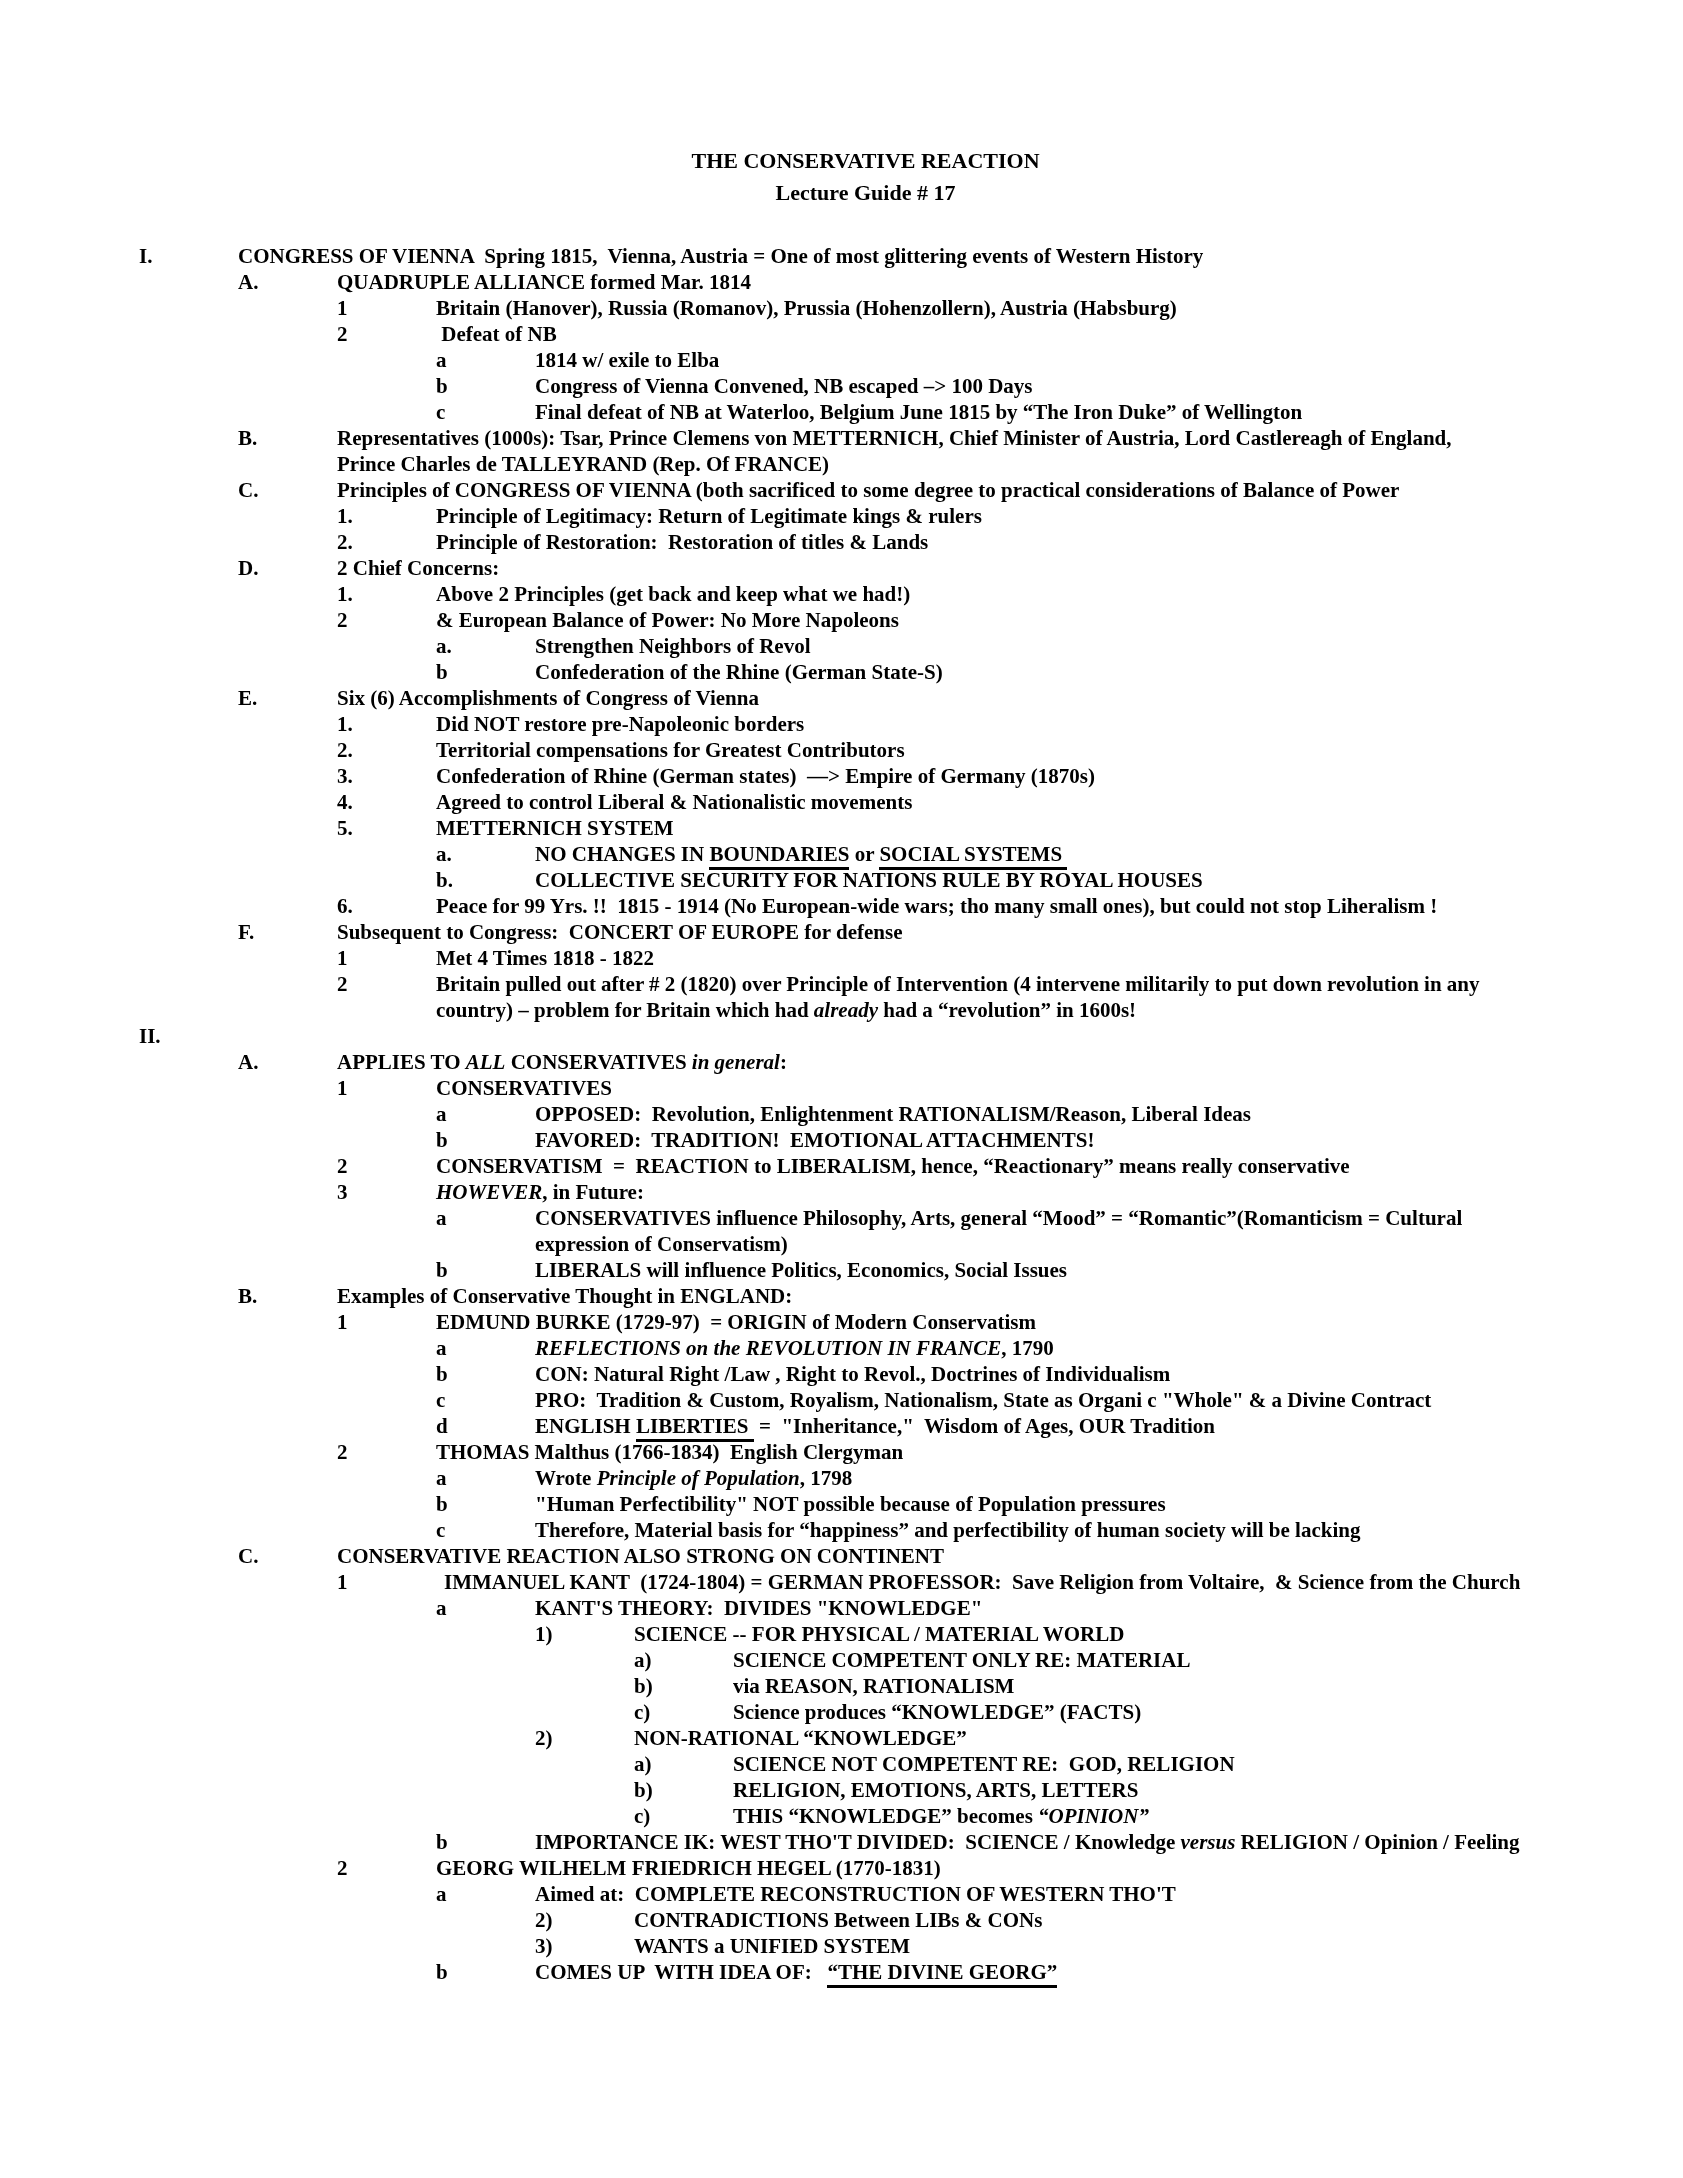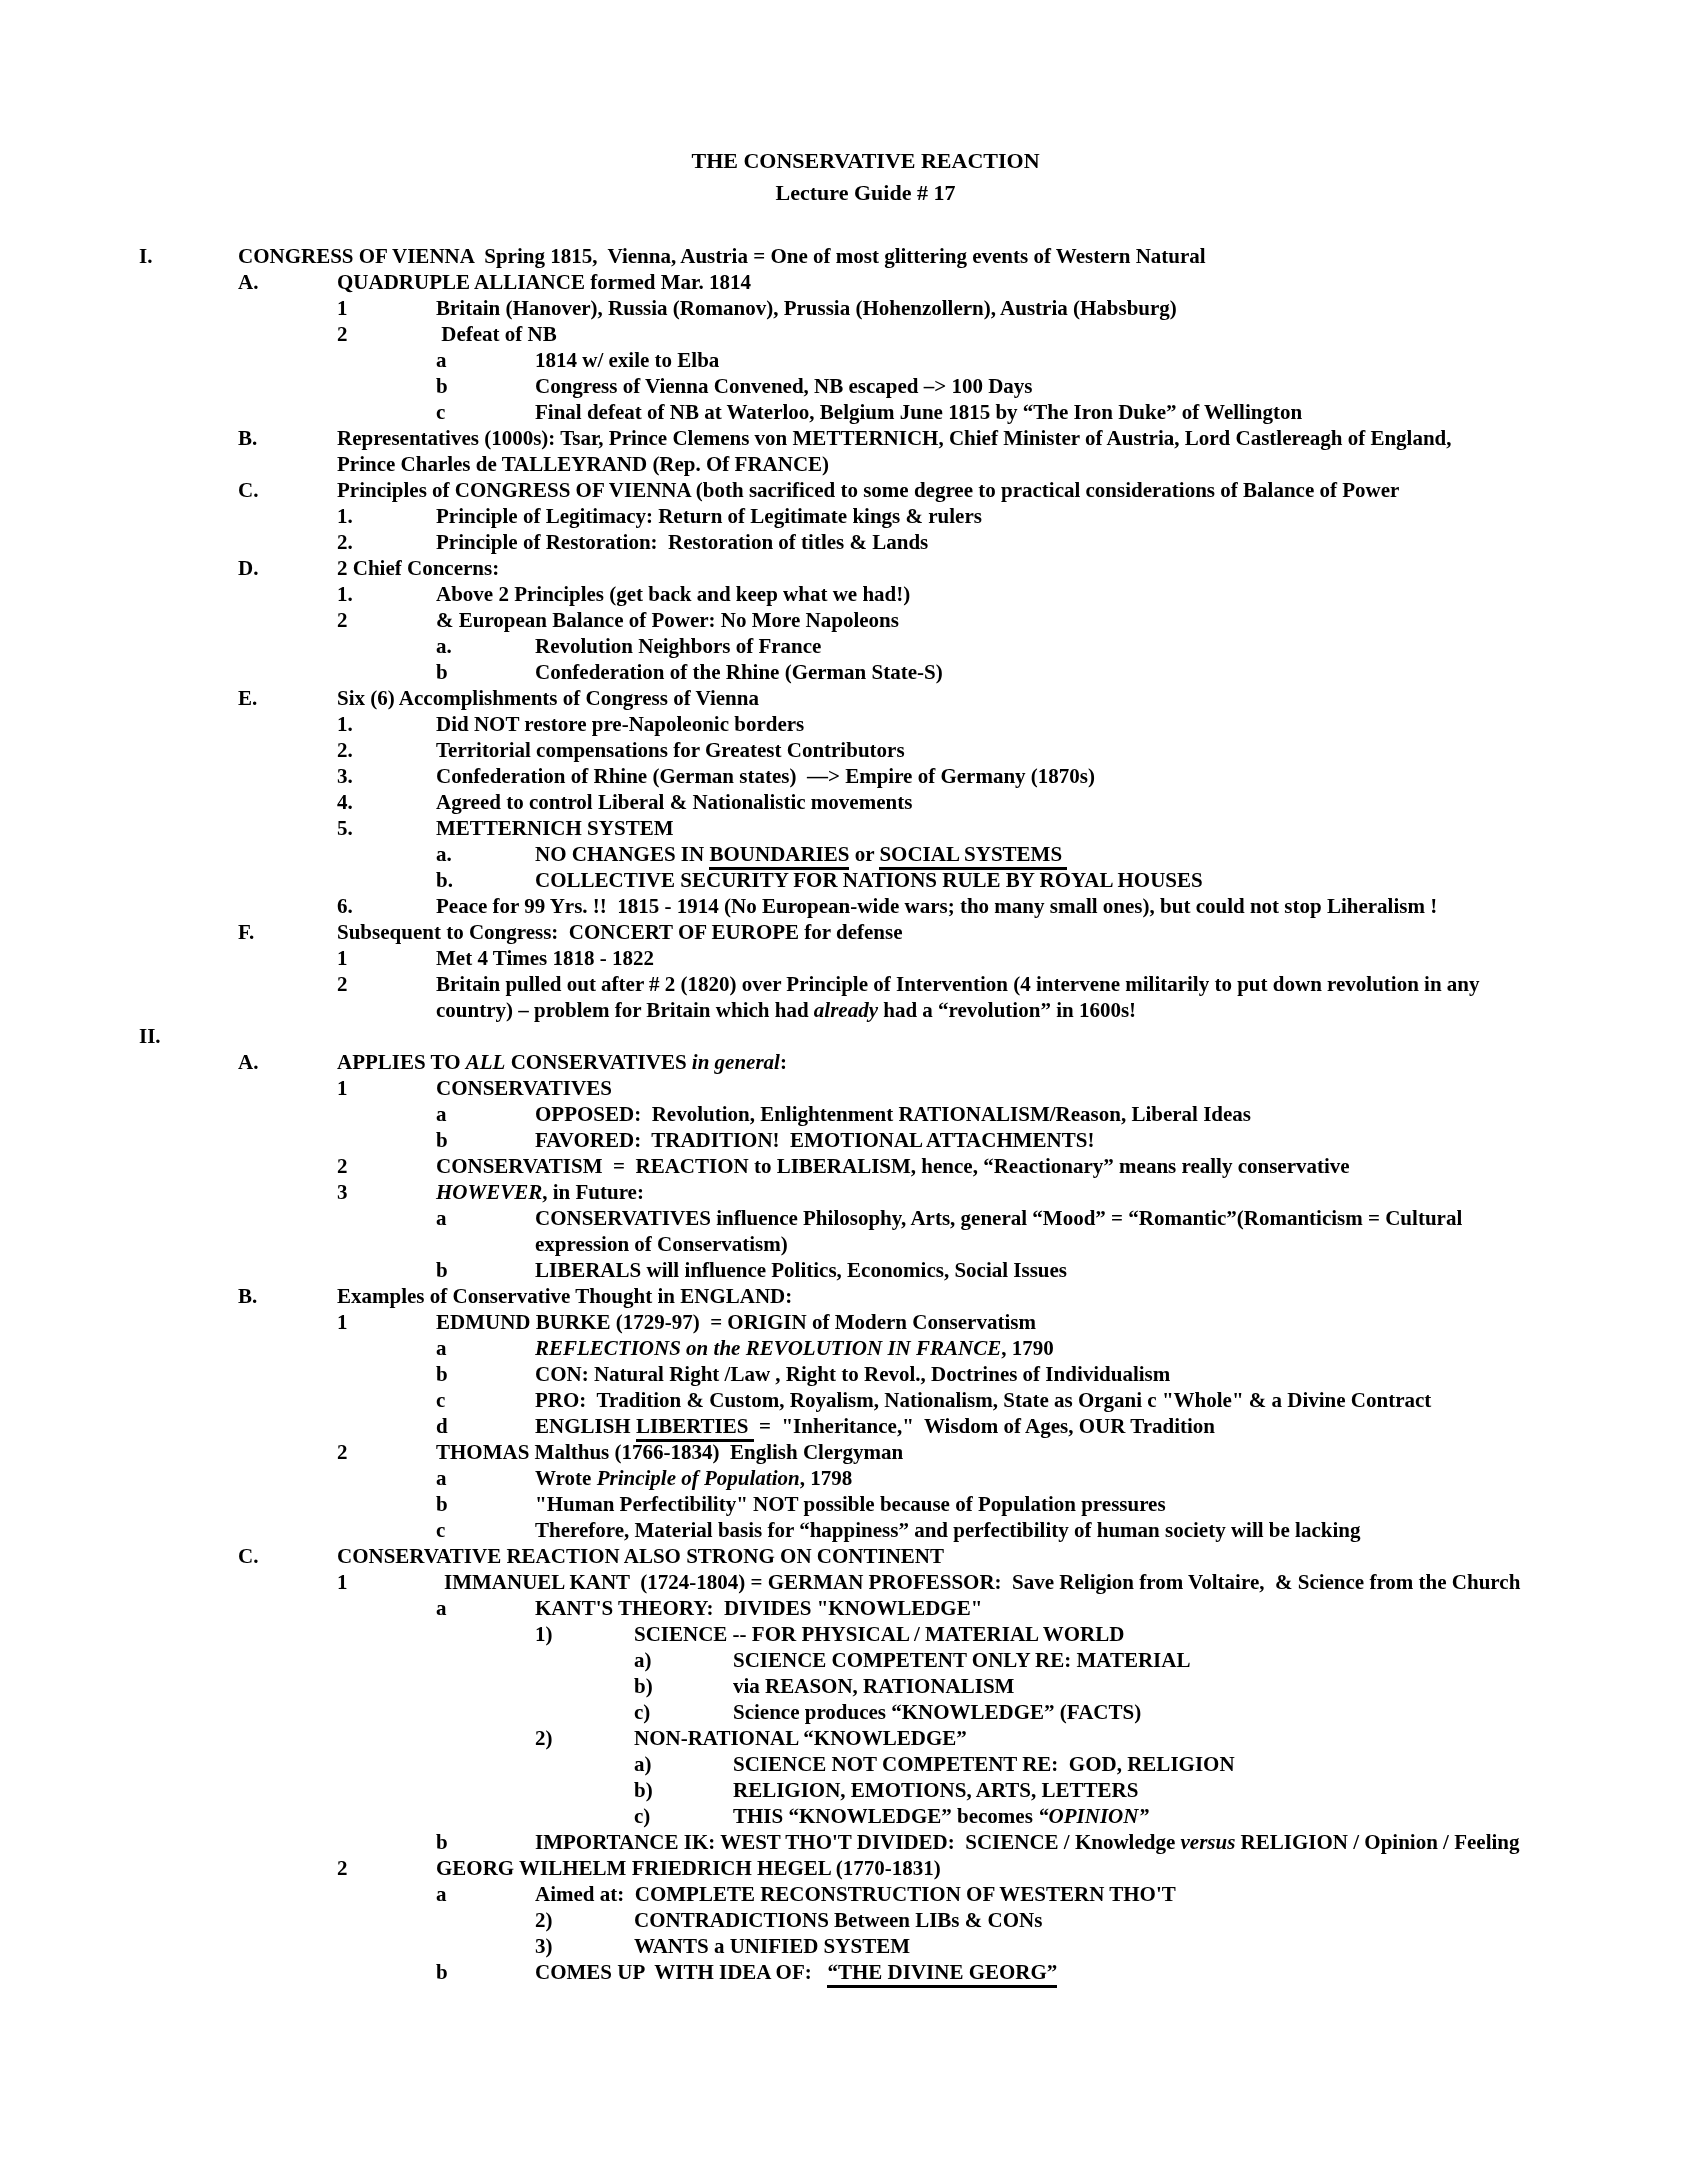--- a/index.html
+++ b/index.html
@@ -39,21 +39,21 @@
 <body>
 
 <div class="page">
   <div class="title-block">
     <div>THE CONSERVATIVE REACTION</div>
     <div>Lecture Guide # 17</div>
   </div>
   <div class="outline">
       <div class="row" style="padding-left: 139px;">
         <span class="label">I.</span>
-        <span class="text" style="max-width: 1327px;"><span>CONGRESS OF VIENNA  Spring 1815,  Vienna, Austria = One of most glittering events of Western Natural</span></span>
+        <span class="text" style="max-width: 1327px;"><span>CONGRESS OF VIENNA  Spring 1815,  Vienna, Austria = One of most glittering events of Western History</span></span>
       </div>
       <div class="row" style="padding-left: 238px;">
         <span class="label">A.</span>
         <span class="text" style="max-width: 1228px;"><span>QUADRUPLE ALLIANCE formed Mar. 1814</span></span>
       </div>
       <div class="row" style="padding-left: 337px;">
         <span class="label">1</span>
         <span class="text" style="max-width: 1129px;"><span>Britain (Hanover), Russia (Romanov), Prussia (Hohenzollern), Austria (Habsburg)</span></span>
       </div>
       <div class="row" style="padding-left: 337px;">
@@ -96,21 +96,21 @@
       <div class="row" style="padding-left: 337px;">
         <span class="label">1.</span>
         <span class="text" style="max-width: 1129px;"><span>Above 2 Principles (get back and keep what we had!)</span></span>
       </div>
       <div class="row" style="padding-left: 337px;">
         <span class="label">2</span>
         <span class="text" style="max-width: 1129px;"><span>&amp; European Balance of Power: No More Napoleons</span></span>
       </div>
       <div class="row" style="padding-left: 436px;">
         <span class="label">a.</span>
-        <span class="text" style="max-width: 1030px;"><span>Revolution Neighbors of France</span></span>
+        <span class="text" style="max-width: 1030px;"><span>Strengthen Neighbors of Revol</span></span>
       </div>
       <div class="row" style="padding-left: 436px;">
         <span class="label">b</span>
         <span class="text" style="max-width: 1030px;"><span>Confederation of the Rhine (German State-S)</span></span>
       </div>
       <div class="row" style="padding-left: 238px;">
         <span class="label">E.</span>
         <span class="text" style="max-width: 1228px;"><span>Six (6) Accomplishments of Congress of Vienna</span></span>
       </div>
       <div class="row" style="padding-left: 337px;">

